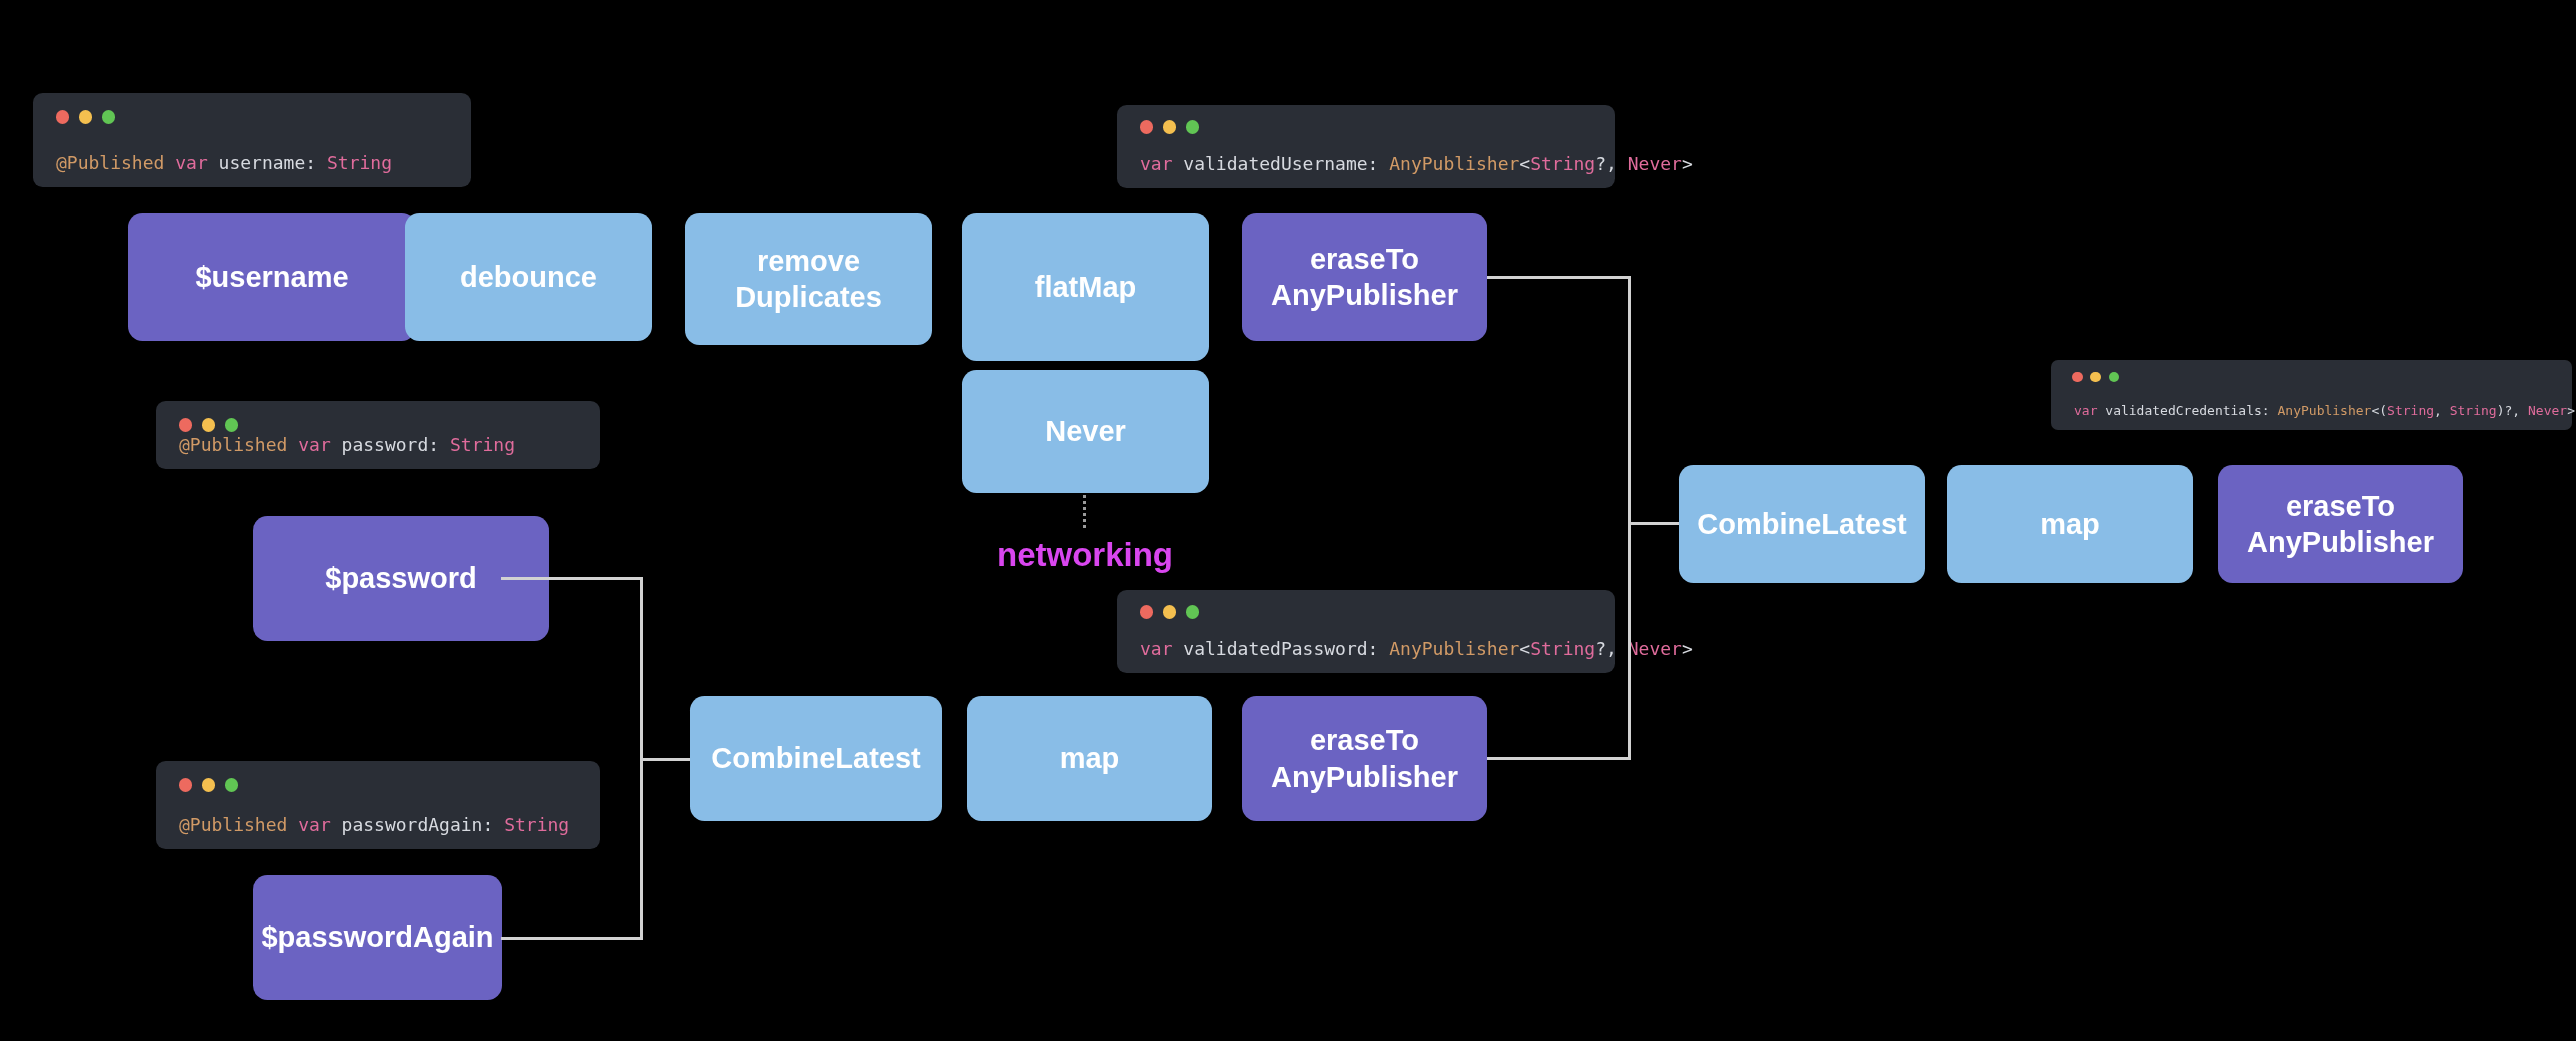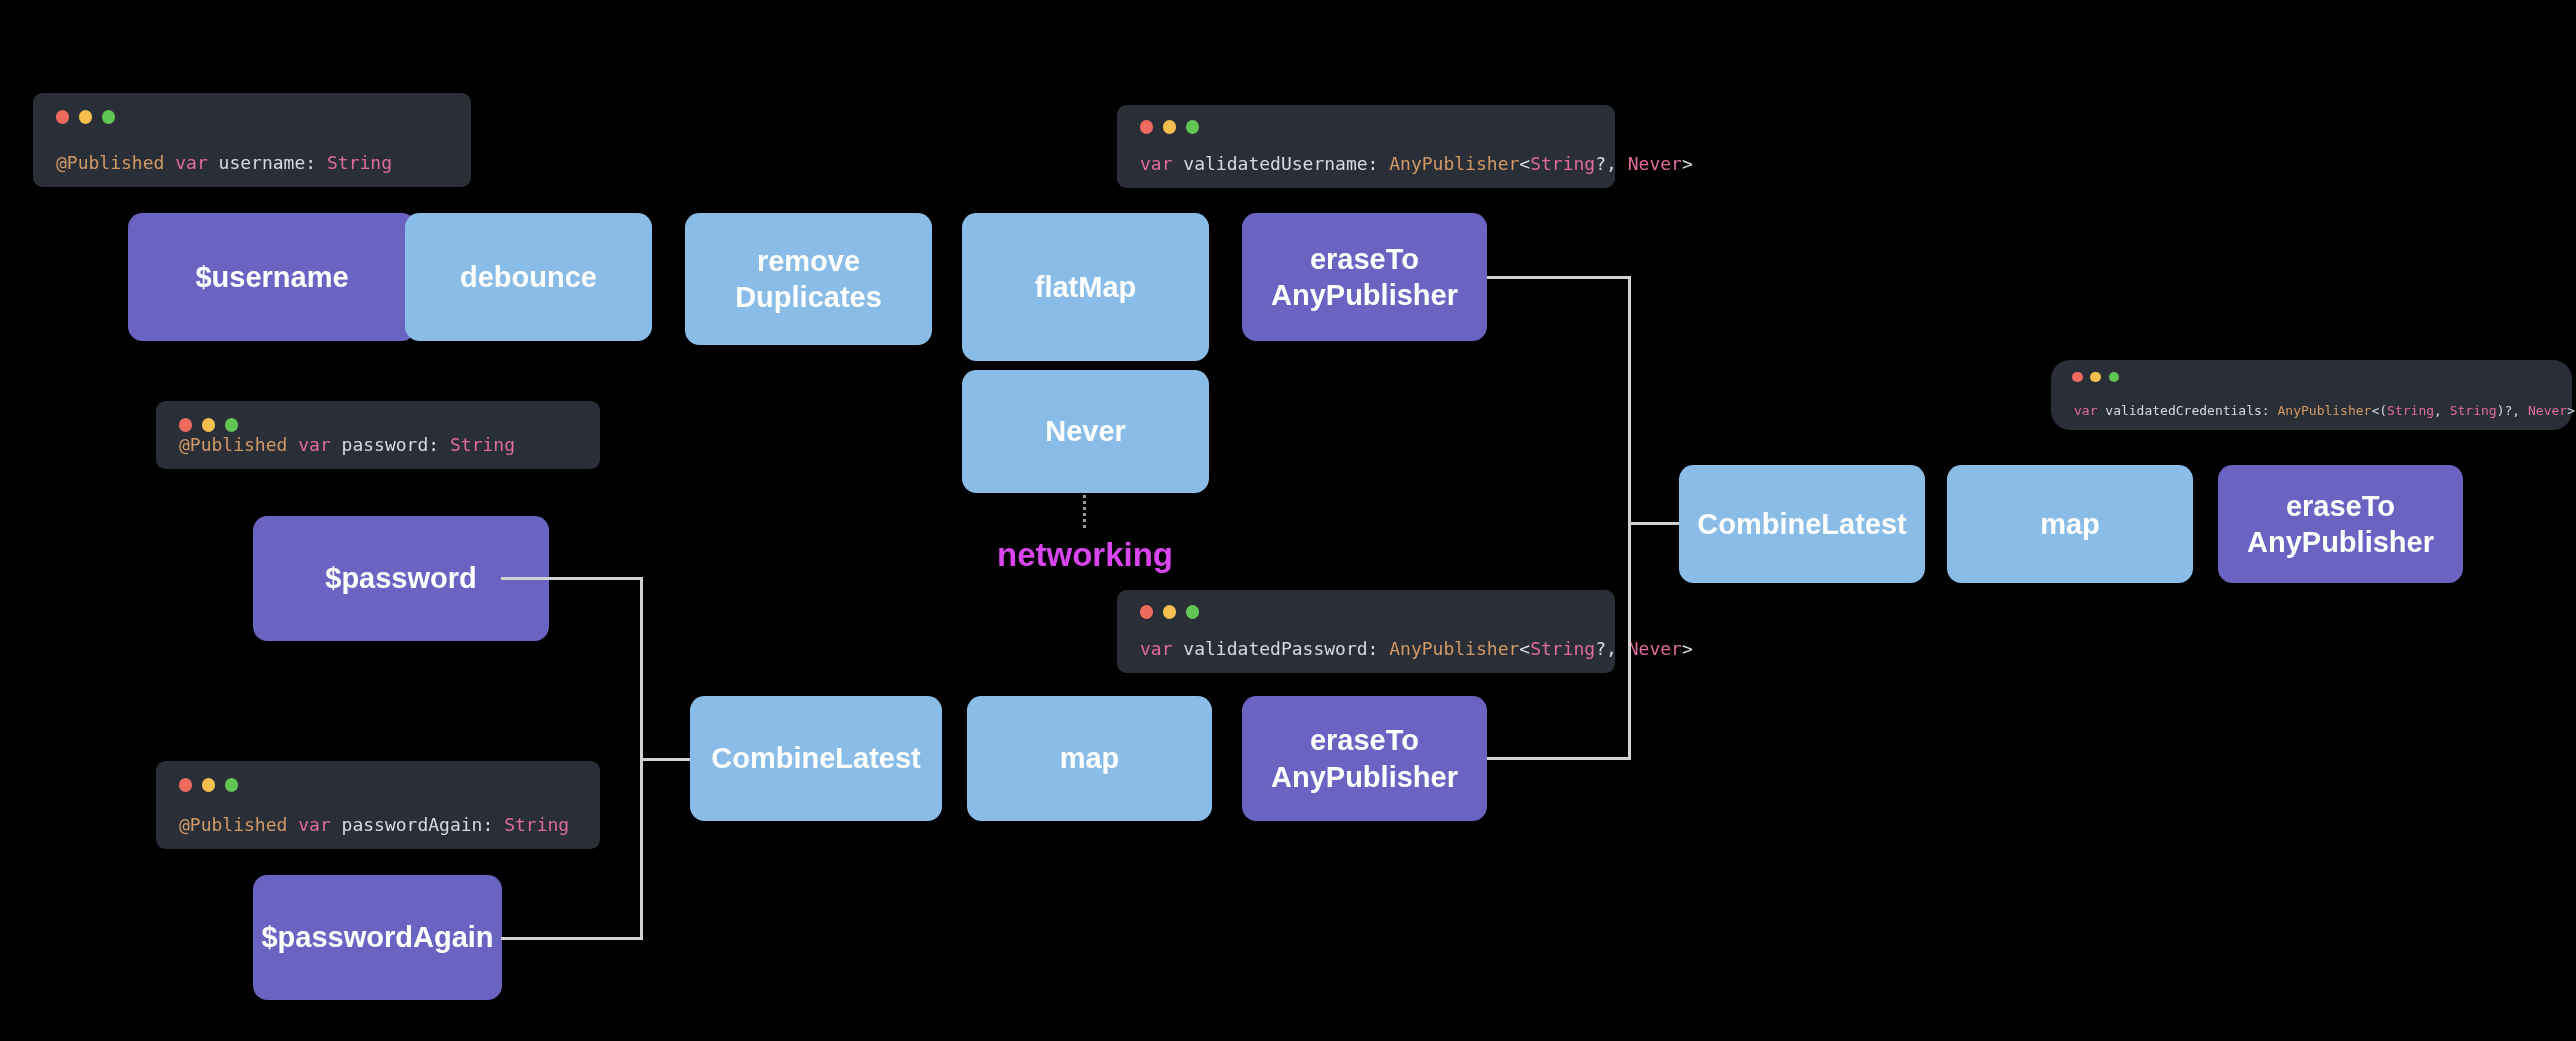--- a/index.html
+++ b/index.html
@@ -49,21 +49,21 @@
   }
   .tk-o { color: #d19a66; }
   .tk-p { color: #e06c9c; }
   .tk-w { color: #d7dae0; }
 
   .terminal.t1 { left: 33px;   top: 93px;  width: 438px; height: 94px; }
   .terminal.t2 { left: 1117px; top: 105px; width: 498px; height: 83px; }
   .terminal.t3 { left: 156px;  top: 401px; width: 444px; height: 68px; }
   .terminal.t4 { left: 156px;  top: 761px; width: 444px; height: 88px; }
   .terminal.t5 { left: 1117px; top: 590px; width: 498px; height: 83px; }
-  .terminal.t6 { left: 2051px; top: 360px; width: 521px; height: 70px; border-radius: 19px; }
+  .terminal.t6 { left: 2051px; top: 360px; width: 521px; height: 70px; border-radius: 7px; }
   .terminal.t2 .dots, .terminal.t5 .dots { top: 15.4px; }
   .terminal.t6 .dots { top: 11.5px; left: 21px; gap: 7.7px; }
   .terminal.t6 .dot { width: 10.6px; height: 10.6px; }
   .terminal.t6 .code { left: 23px; bottom: 12.5px; font-size: 13px; }
 
   
   .node {
     position: absolute;
     border-radius: 14.4px;
     display: flex;

